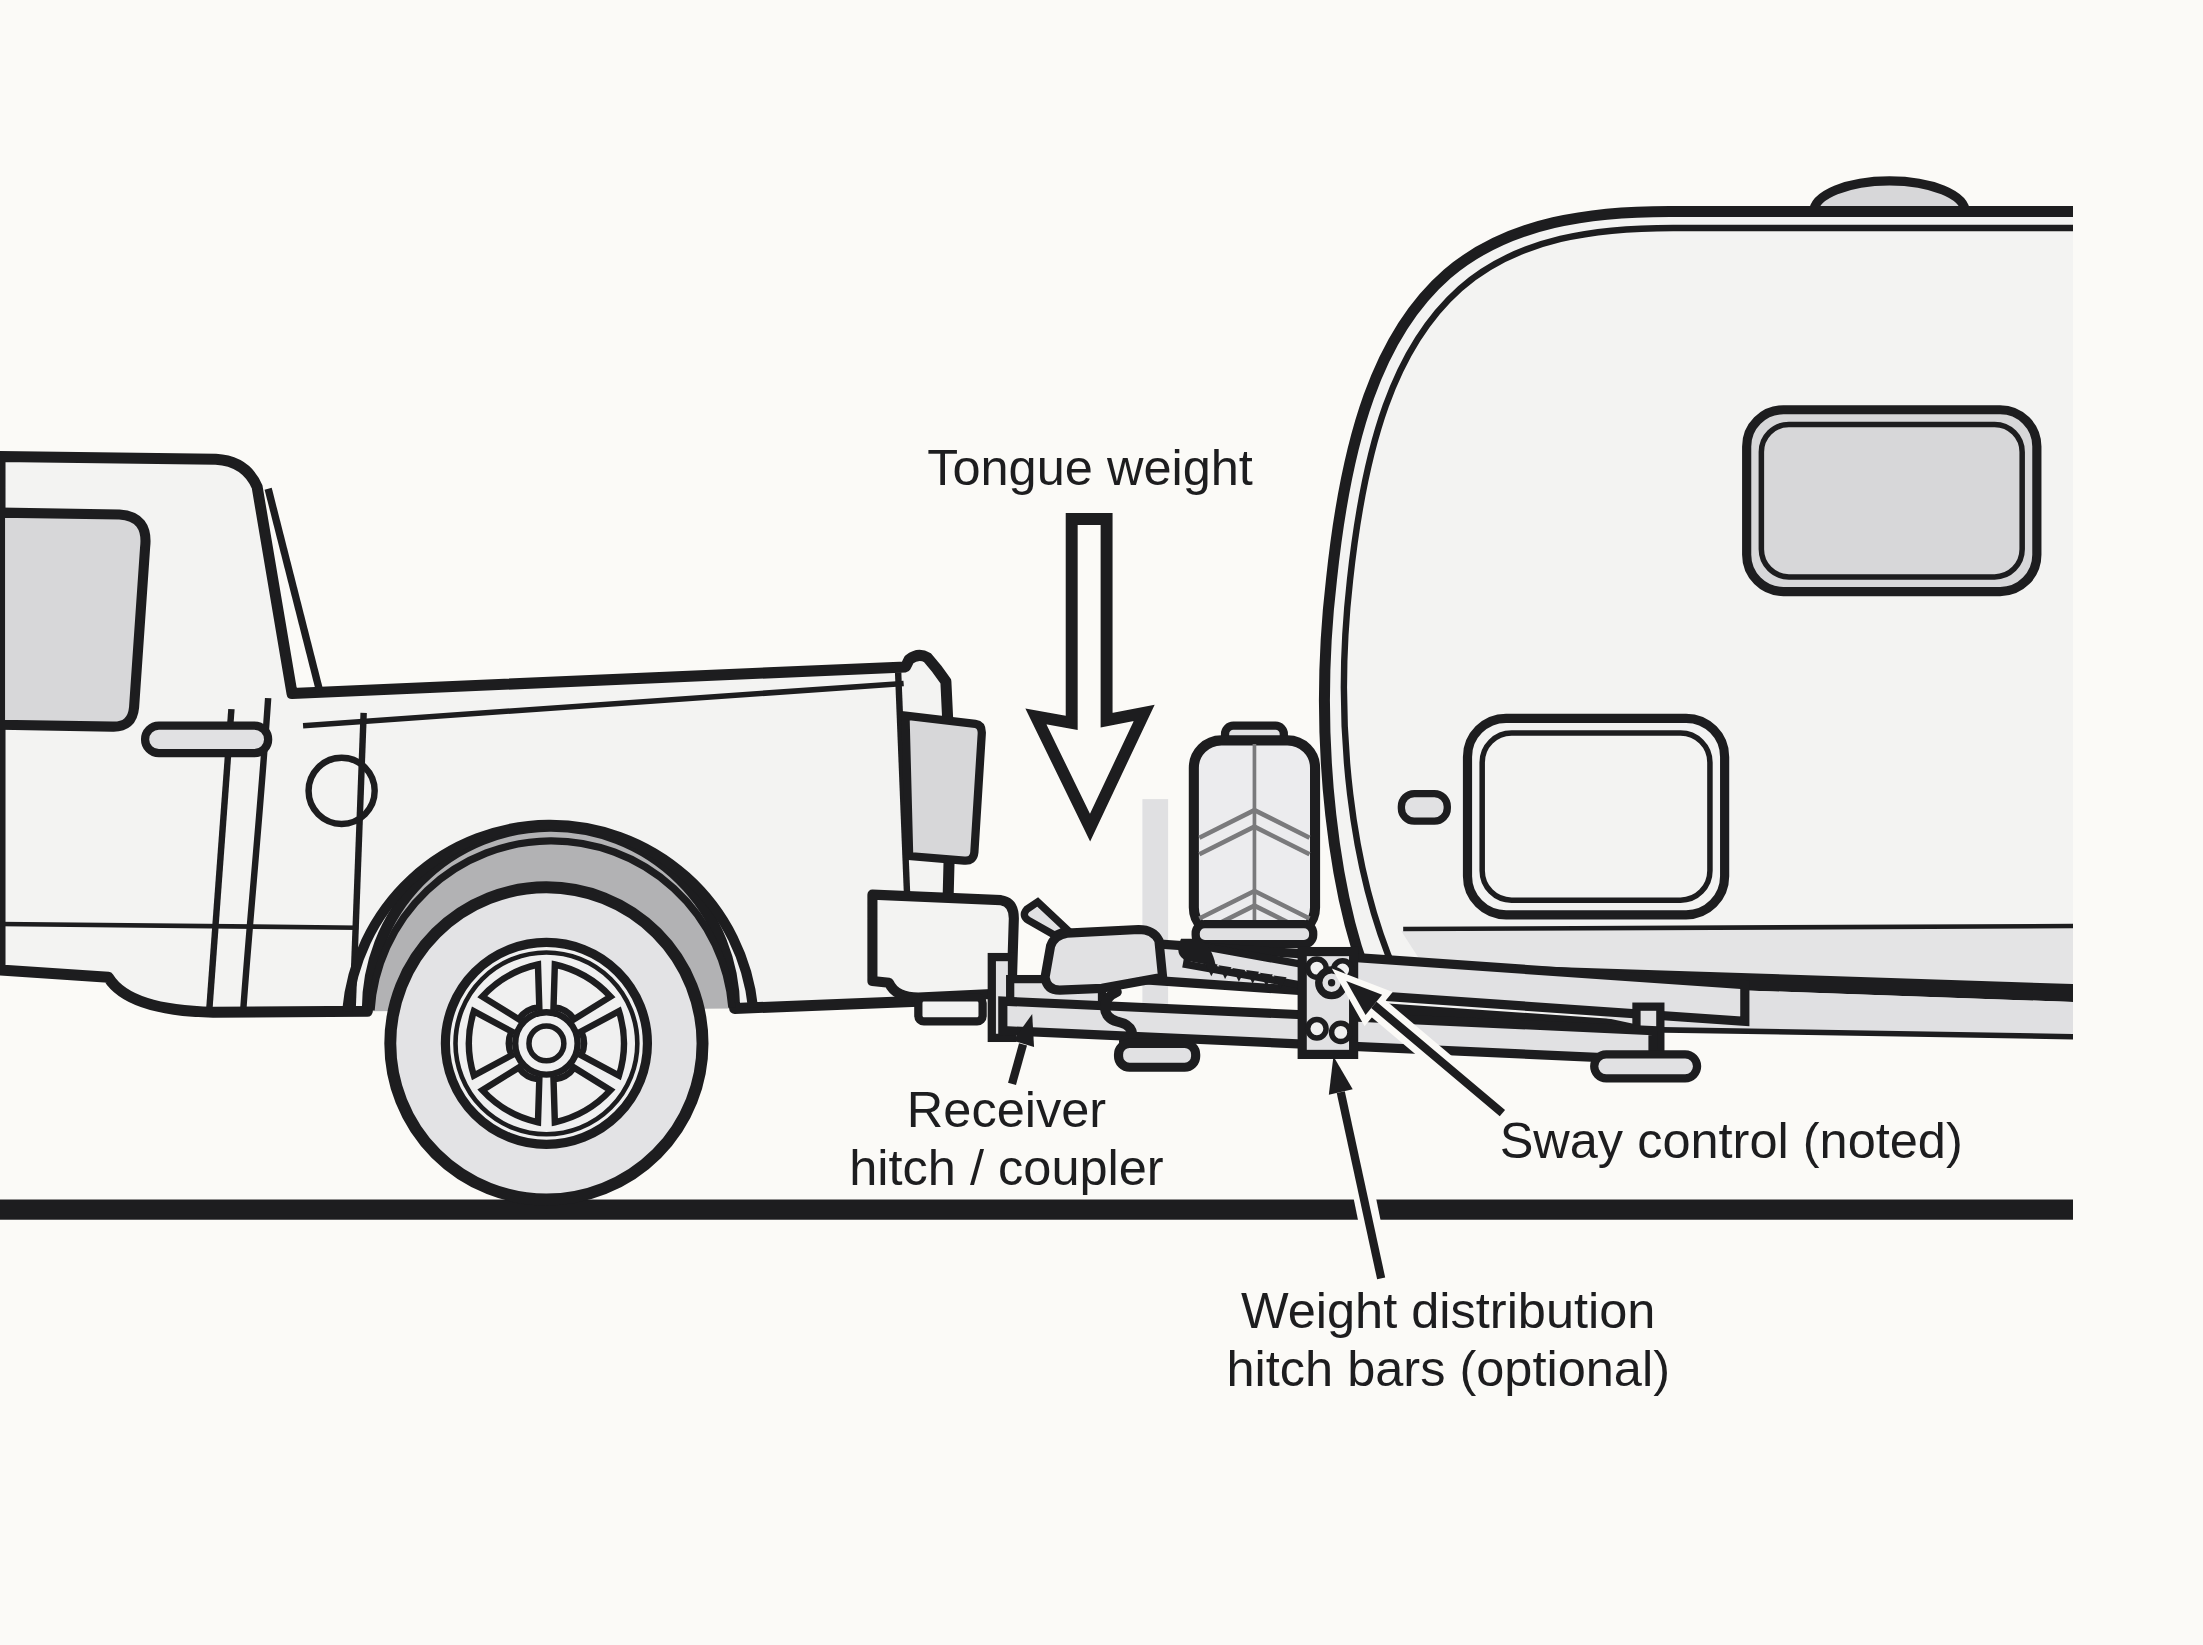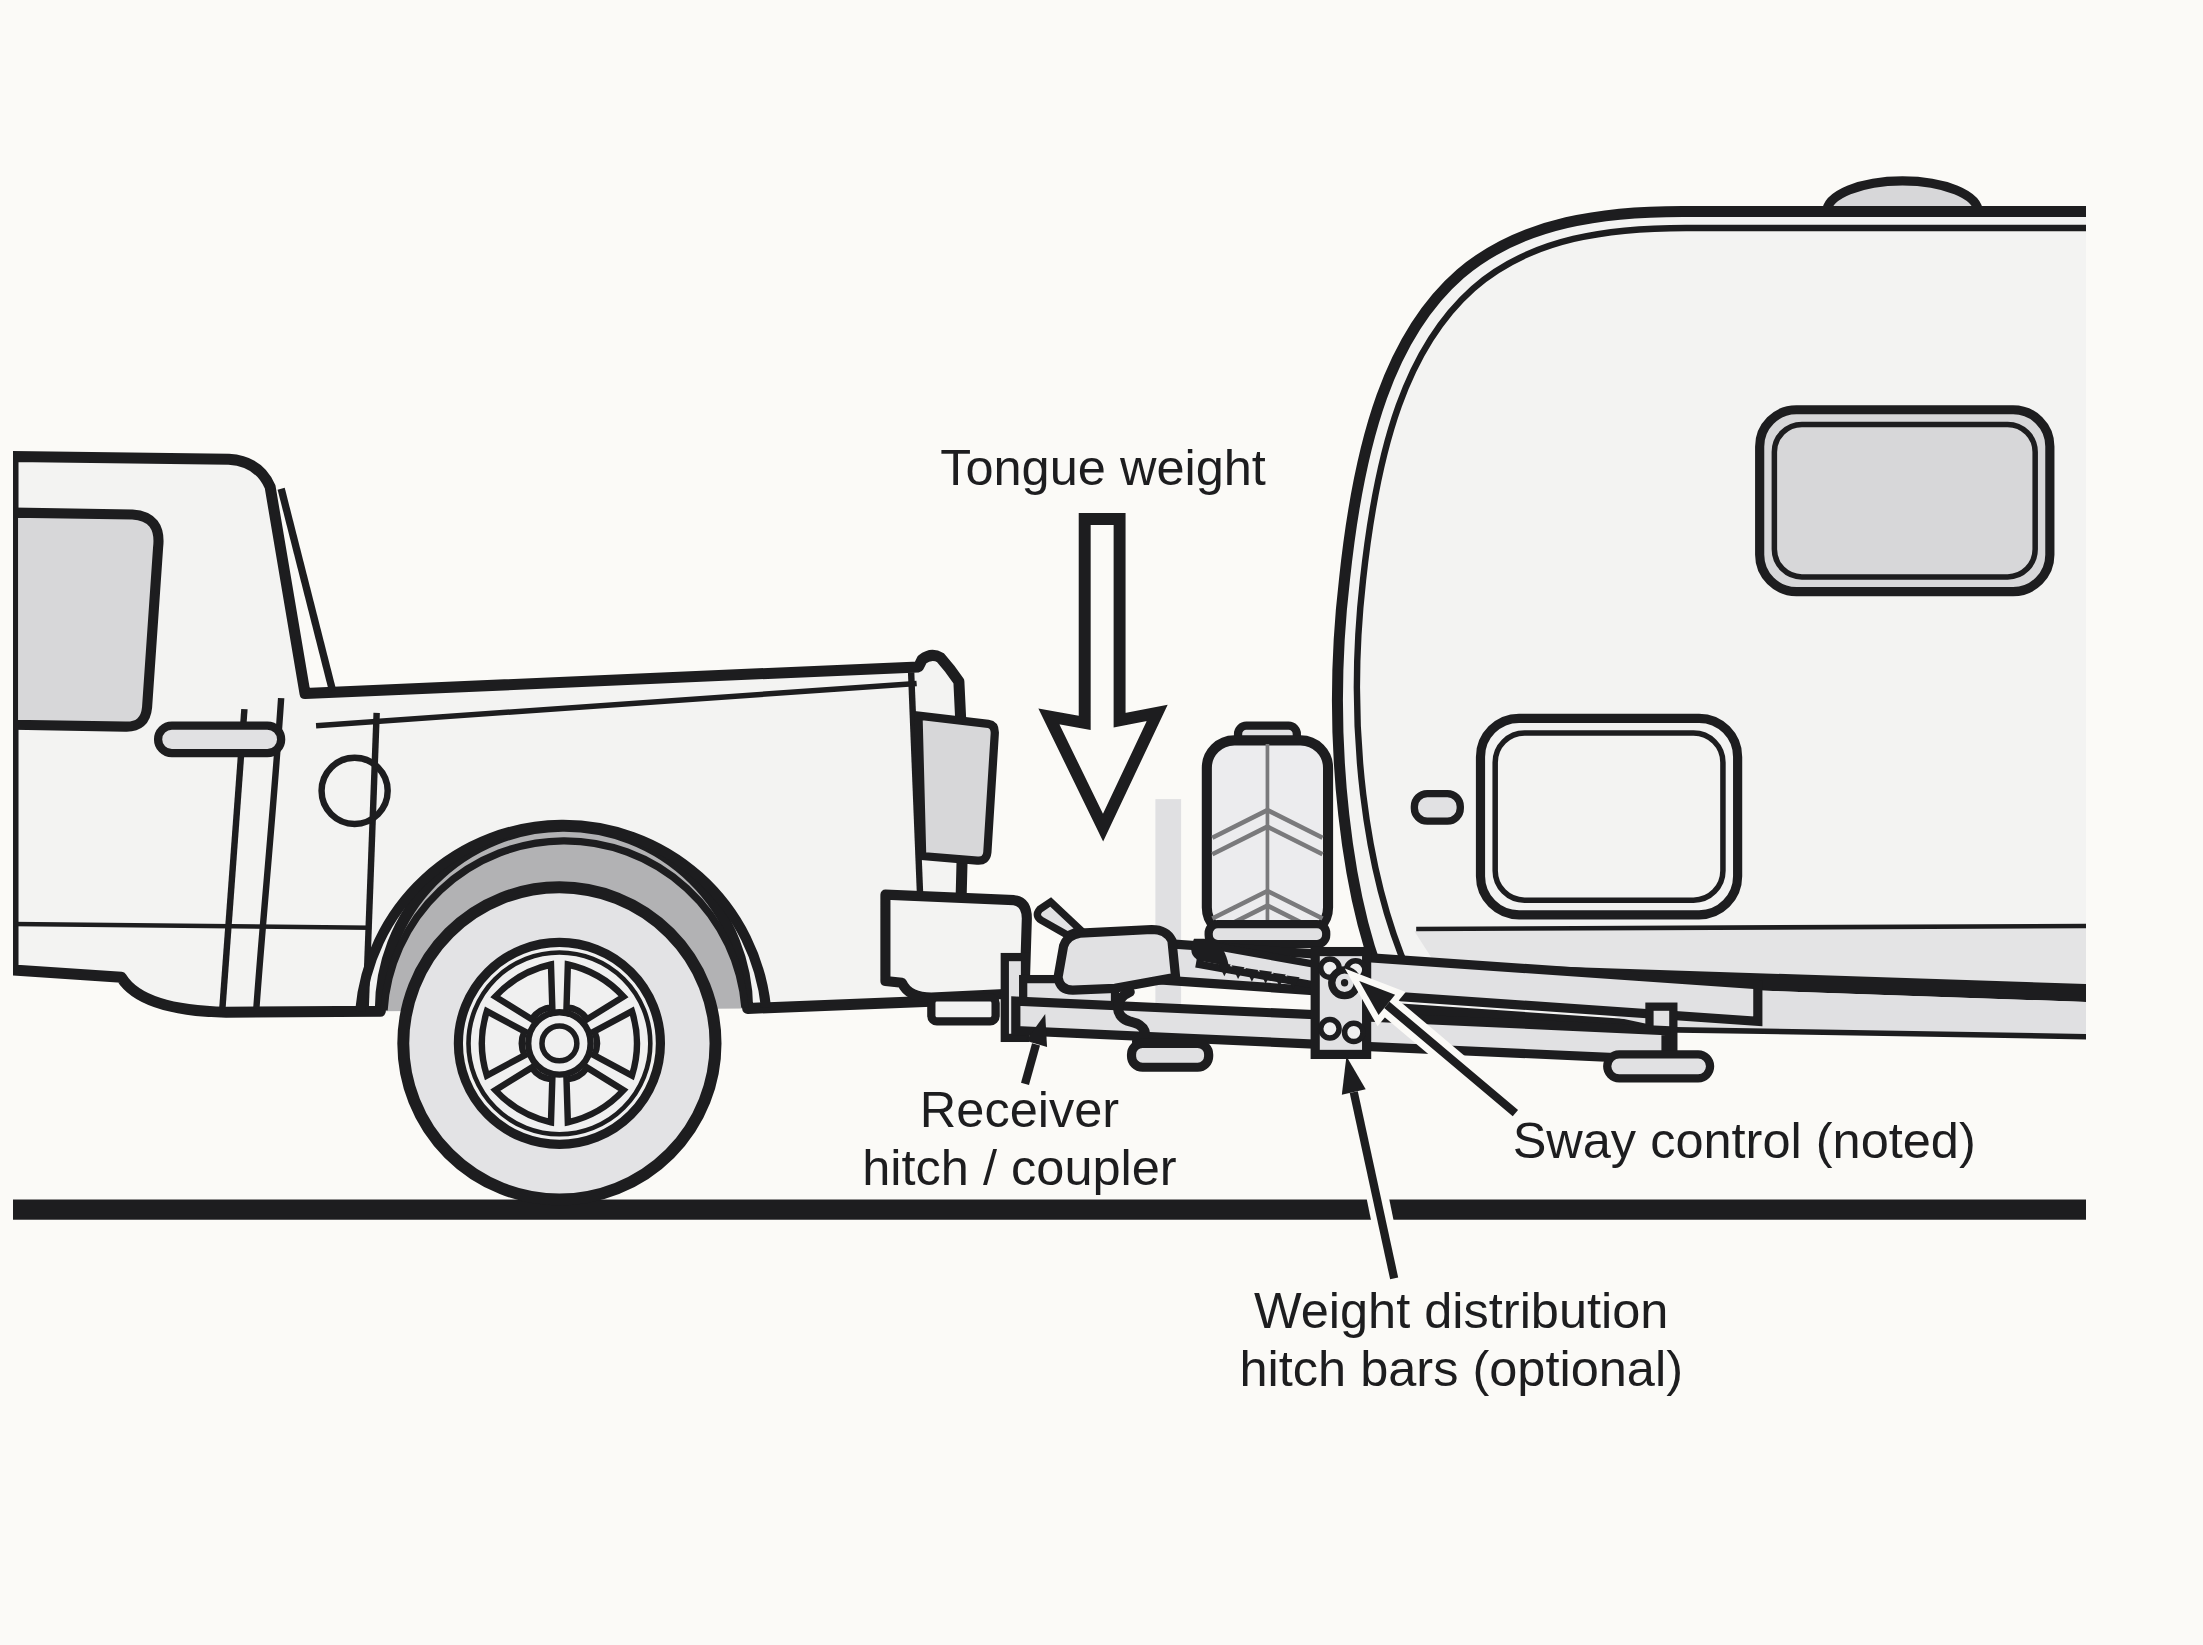--- a/index.html
+++ b/index.html
@@ -1,21 +1,21 @@
 <!DOCTYPE html>
 <html style="--ink: #1d1d1f; --background: #fbfaf7; --body-fill: #f3f3f2; --glass-fill: #d7d7d9; --shadow-fill: #b2b2b4; --metal-fill: #e1e1e3; --tire-fill: #e3e3e5; --band-fill: #e4e4e5; --frame-fill: #e0e0e2;font-size:14.7px"><head>
 <meta charset="utf-8">
 <style>
   :root{
     --ink:#1d1d1f; --background:#fbfaf7; --body-fill:#f3f3f2; --glass-fill:#d7d7d9;
     --shadow-fill:#b2b2b4; --metal-fill:#e1e1e3; --tire-fill:#e3e3e5;
     --rim-fill:#f0f0f0; --band-fill:#e4e4e5; --frame-fill:#e0e0e2; --tank-fill:#ececee;
   }
   html,body{margin:0;padding:0;background:var(--background);}
-  .stage{width:2073px;height:1646px;overflow:hidden;margin-left:13px;}
+  .stage{width:2073px;height:1646px;overflow:hidden;}
   svg{display:block;}
   .s{stroke:var(--ink);fill:none;}
   .body{fill:var(--body-fill);stroke:var(--ink);}
   .glass{fill:var(--glass-fill);stroke:var(--ink);}
   .metal{fill:var(--metal-fill);stroke:var(--ink);}
   .tank{fill:var(--tank-fill);stroke:var(--ink);}
   .tire{fill:var(--tire-fill);stroke:var(--ink);}
   .rim{fill:var(--rim-fill);stroke:var(--ink);}
   .shadow{fill:var(--shadow-fill);stroke:none;}
   .band{fill:var(--band-fill);stroke:none;}

